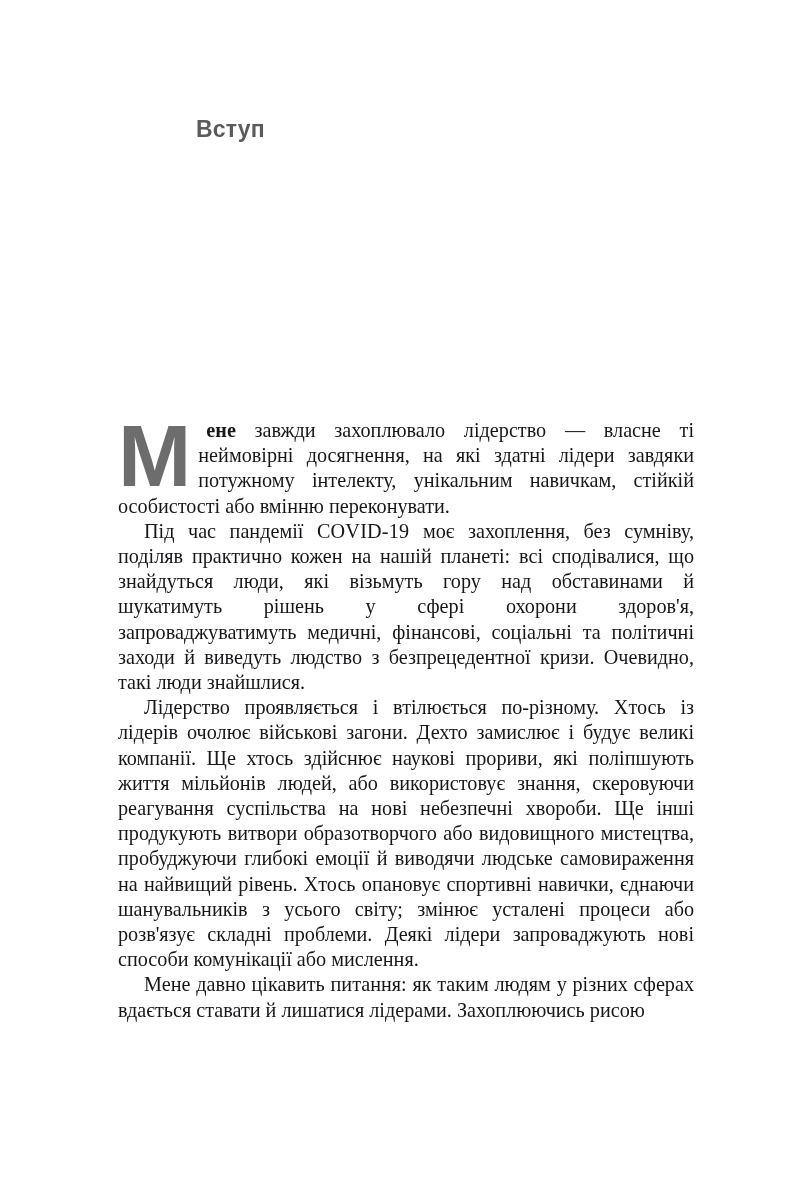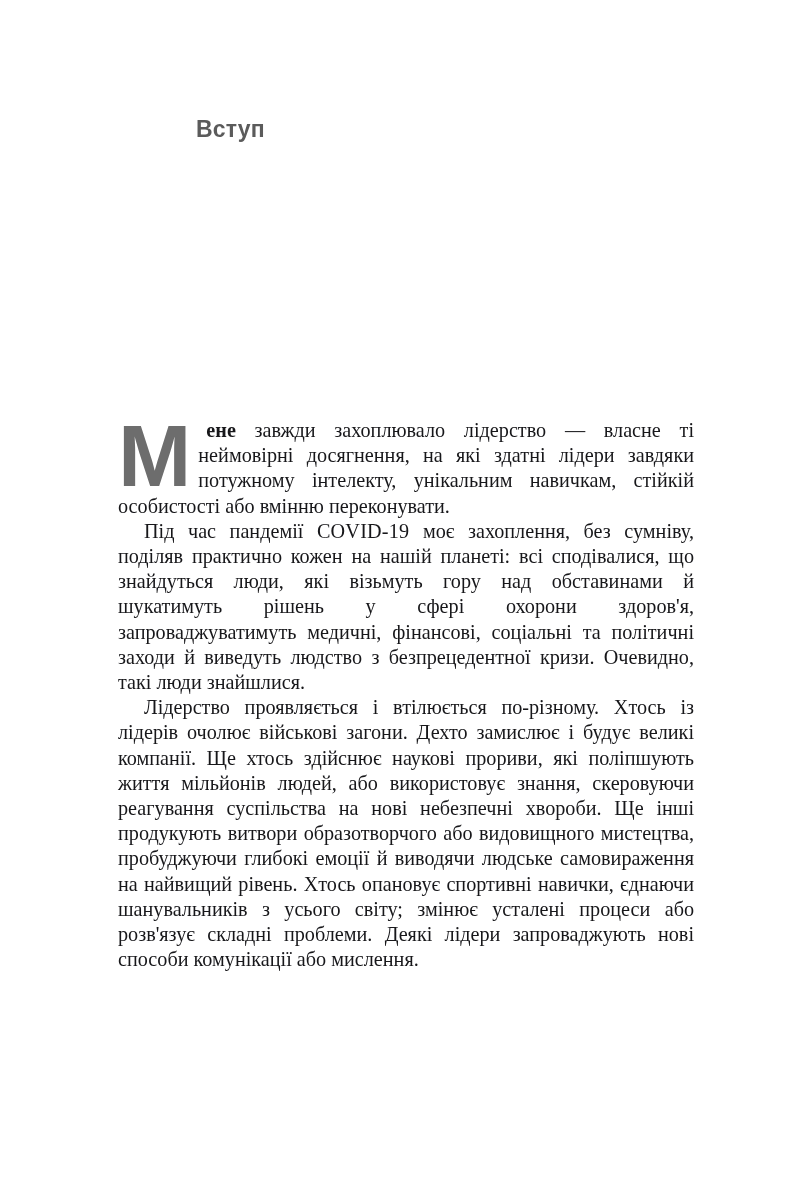--- a/index.html
+++ b/index.html
@@ -97,16 +97,19 @@
 
     <p>
       <span>Під час пандемії </span><span class="smallcaps">COVID-19</span><span> моє захоплення, без сумніву, поділяв практично кожен на нашій планеті: всі сподівалися, що знайдуться люди, які візьмуть гору над обставинами й шукатимуть рішень у сфері охорони здоров'я, запроваджуватимуть медичні, фінансові, соціальні та політичні заходи й виведуть людство з безпрецедентної кризи. Очевидно, такі люди знайшлися.</span>
     </p>
 
 
     <p>
       <span>Лідерство проявляється і втілюється по-різному. Хтось із лідерів очолює військові загони. Дехто замислює і будує великі компанії. Ще хтось здійснює наукові прориви, які поліпшують життя мільйонів людей, або використовує знання, скеровуючи реагування суспільства на нові небезпечні хвороби. Ще інші продукують витвори образотворчого або видовищного мистецтва, пробуджуючи глибокі емоції й виводячи людське самовираження на найвищий рівень. Хтось опановує спортивні навички, єднаючи шанувальників з усього світу; змінює усталені процеси або розв'язує складні проблеми. Деякі лідери запроваджують нові способи комунікації або мислення.</span>
     </p>
 
+    <p>
+      <span>Мене давно цікавить питання: як таким людям у різних сферах вдається ставати й лишатися лідерами. Захоплюючись рисою</span>
+    </p>
 
   </div>
 
 </div>
 
 </body></html>

